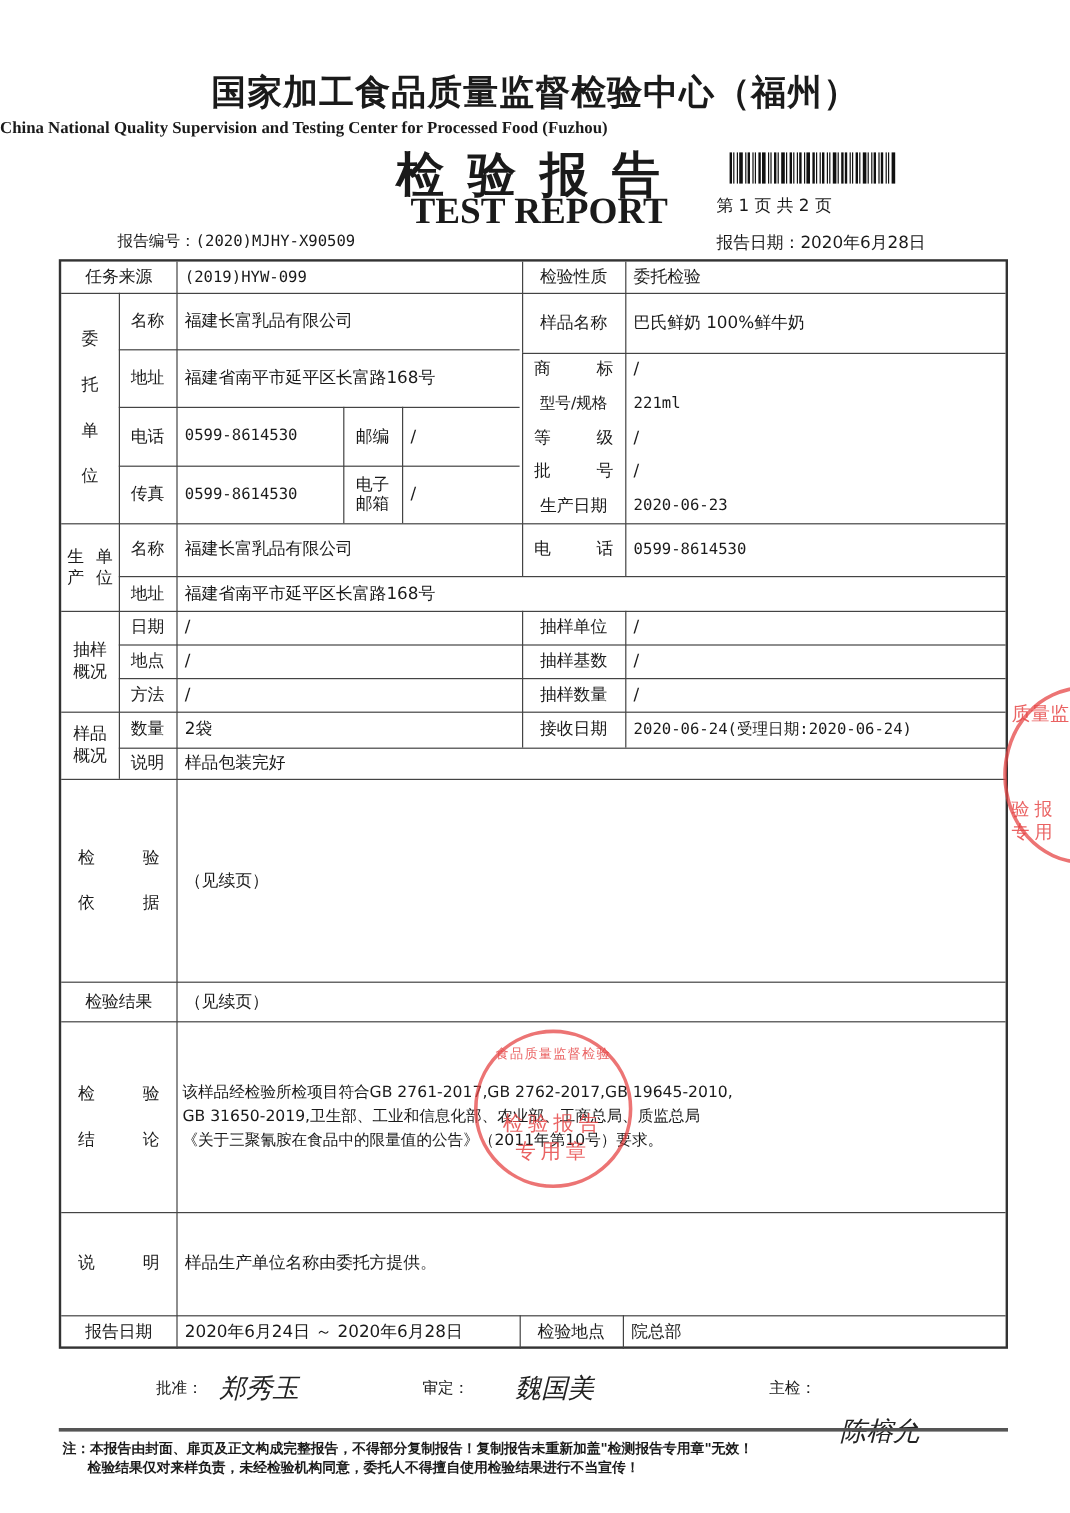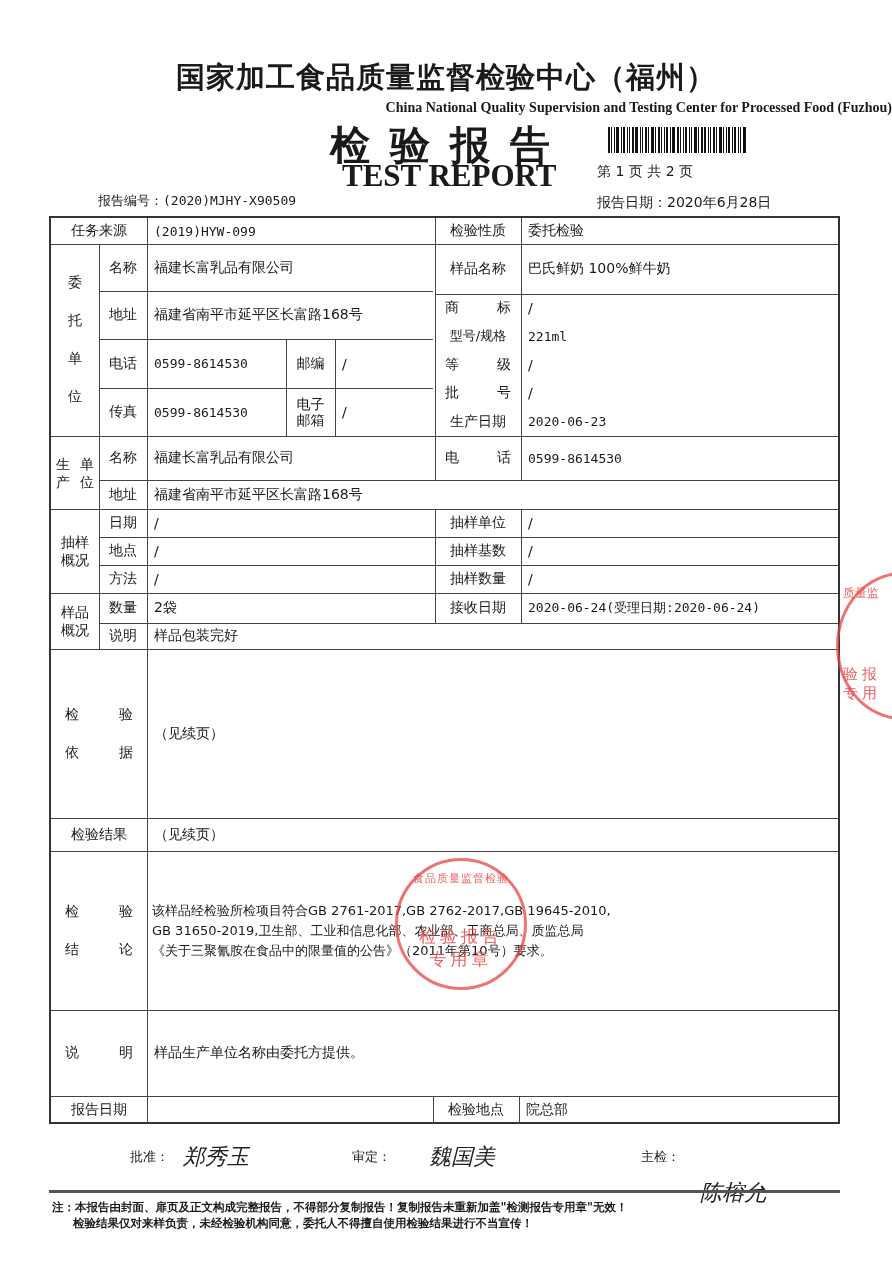--- a/index.html
+++ b/index.html
@@ -3,21 +3,21 @@
 <meta charset="utf-8">
 <style>
   * { box-sizing: border-box; margin: 0; padding: 0; }
   html, body { width: 892px; height: 1261px; background: #ffffff; overflow: hidden; }
   body { position: relative; font-family: "DejaVu Serif", serif; color: #1a1a1a; }
 
   .abs { position: absolute; }
 
   
   .org-cn { left: 0; width: 892px; top: 58px; text-align: center; font-size: 29px; font-weight: bold; letter-spacing: 1px; font-family: "DejaVu Sans", sans-serif; }
-  .org-en { left: 0; width: 892px; top: 100px; text-align: right; font-size: 14px; font-weight: bold; font-family: "Liberation Serif", serif; }
+  .org-en { left: 0; width: 892px; top: 100px; text-align: left; font-size: 14px; font-weight: bold; font-family: "Liberation Serif", serif; }
   .rpt-cn { left: 330px; top: 118px; font-size: 40px; font-weight: bold; letter-spacing: 20px; font-family: "DejaVu Serif", serif; }
   .rpt-en { left: 342px; top: 158px; font-size: 31px; font-weight: bold; font-family: "Liberation Serif", serif; }
   .barcode { left: 608px; top: 127px; width: 178px; height: 26px; display: flex; gap: 0; }
   .barcode span { display: block; height: 100%; background: #111; }
   .pageinfo { left: 597px; top: 163px; font-size: 14px; font-family: "DejaVu Sans", sans-serif; }
   .rptno { left: 62px; top: 192px; font-size: 13px; font-family: "DejaVu Sans Mono", monospace; }
   .rptdate { left: 597px; top: 194px; font-size: 14px; font-family: "DejaVu Sans", sans-serif; }
 
   
   .tbl { left: 49px; top: 216px; width: 791px; border: 2px solid #333; }
@@ -270,31 +270,32 @@
 
   <div class="cell" style="left:0; top:792px; width:96px; height:86px;">
     <div class="spread" style="padding:0 14px;">
         <span>说</span>
         <span>明</span>
       </div>
   </div>
   <div class="cell val" style="left:96px; top:792px; width:691px; height:86px;">样品生产单位名称由委托方提供。</div>
 
   <div class="cell lbl" style="left:0; top:878px; width:96px; height:28px;">报告日期</div>
+  <div class="cell val" style="left:96px; top:878px; width:286px; height:28px;">2020年6月24日  ～  2020年6月28日</div>
   <div class="cell lbl" style="left:382px; top:878px; width:86px; height:28px;">检验地点</div>
   <div class="cell val" style="left:468px; top:878px; width:319px; height:28px;">院总部</div>
 </div>
 
 <div class="abs stamp" style="left:395px; top:858px; width:132px; height:132px; display:flex; flex-direction:column; justify-content:flex-end; padding-bottom:16px;">
   <div style="position:absolute; top:10px; left:0; width:100%; font-size:11px; letter-spacing:1px;">食品质量监督检验</div>
   <div style="font-size:17px; letter-spacing:4px;">检验报告</div>
   <div style="font-size:17px; letter-spacing:4px;">专用章</div>
 </div>
 <div class="abs stamp" style="left:836px; top:572px; width:132px; height:148px; display:flex; flex-direction:column; justify-content:flex-end; padding-bottom:14px; align-items:flex-start; padding-left:4px;">
-  <div style="position:absolute; top:10px; left:4px; font-size:12px;">质量监</div>
+  <div style="position:absolute; top:10px; left:4px; font-size:16px;">质量监</div>
   <div style="font-size:15px; letter-spacing:4px;">验报</div>
   <div style="font-size:15px; letter-spacing:4px;">专用</div>
 </div>
 
 <div class="abs sig-row" style="left:130px;">批准：</div>
 <div class="abs sig" style="left:183px; top:1142px;">郑秀玉</div>
 <div class="abs sig-row" style="left:352px;">审定：</div>
 <div class="abs sig" style="left:405px; top:1142px;margin-left:24px;">魏国美</div>
 <div class="abs sig-row" style="left:641px;">主检：</div>
 <div class="abs sig" style="left:700px; top:1166px;margin-top:12px;">陈榕允</div>

